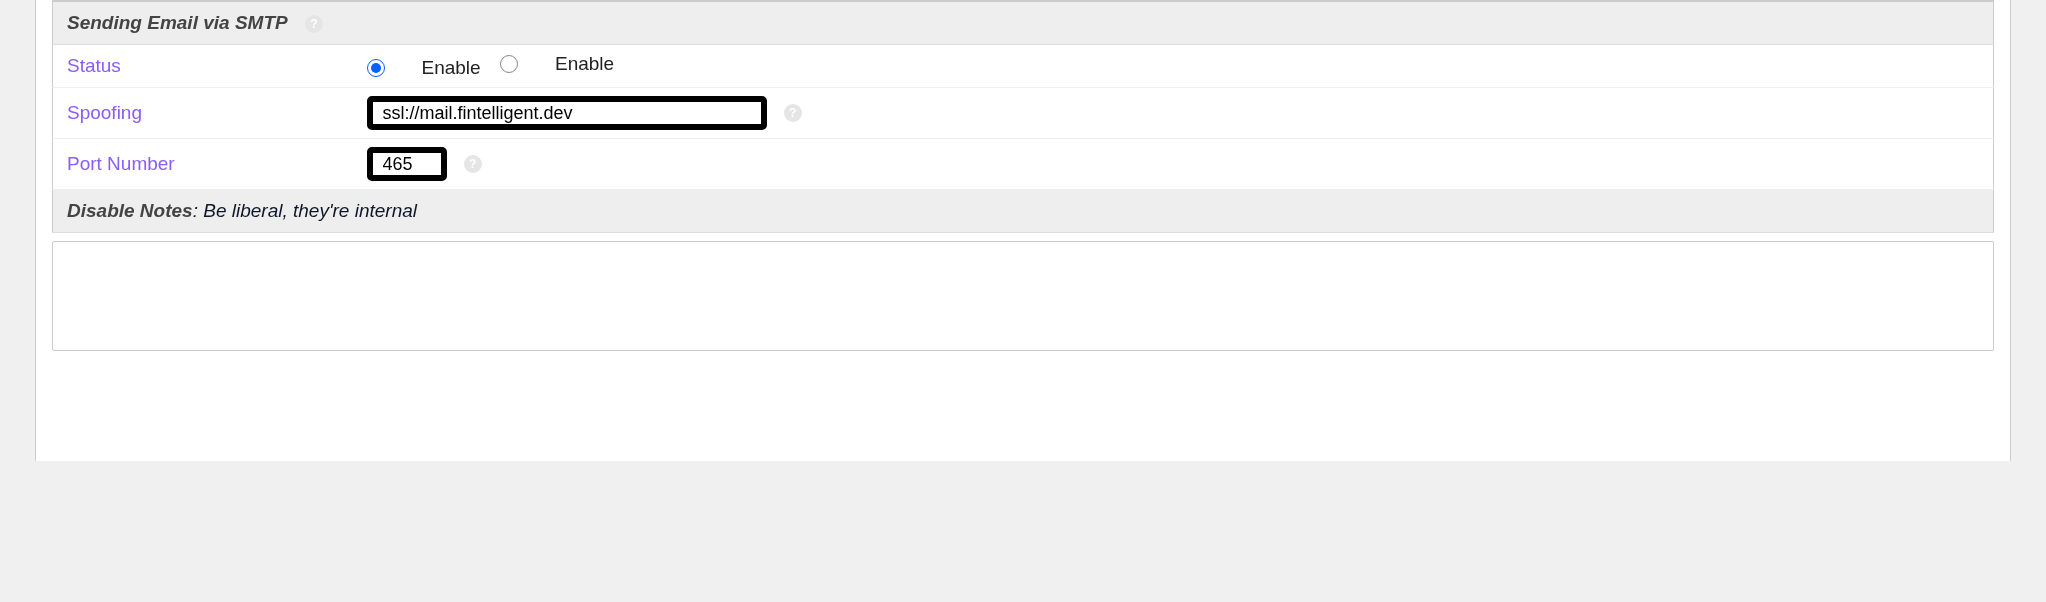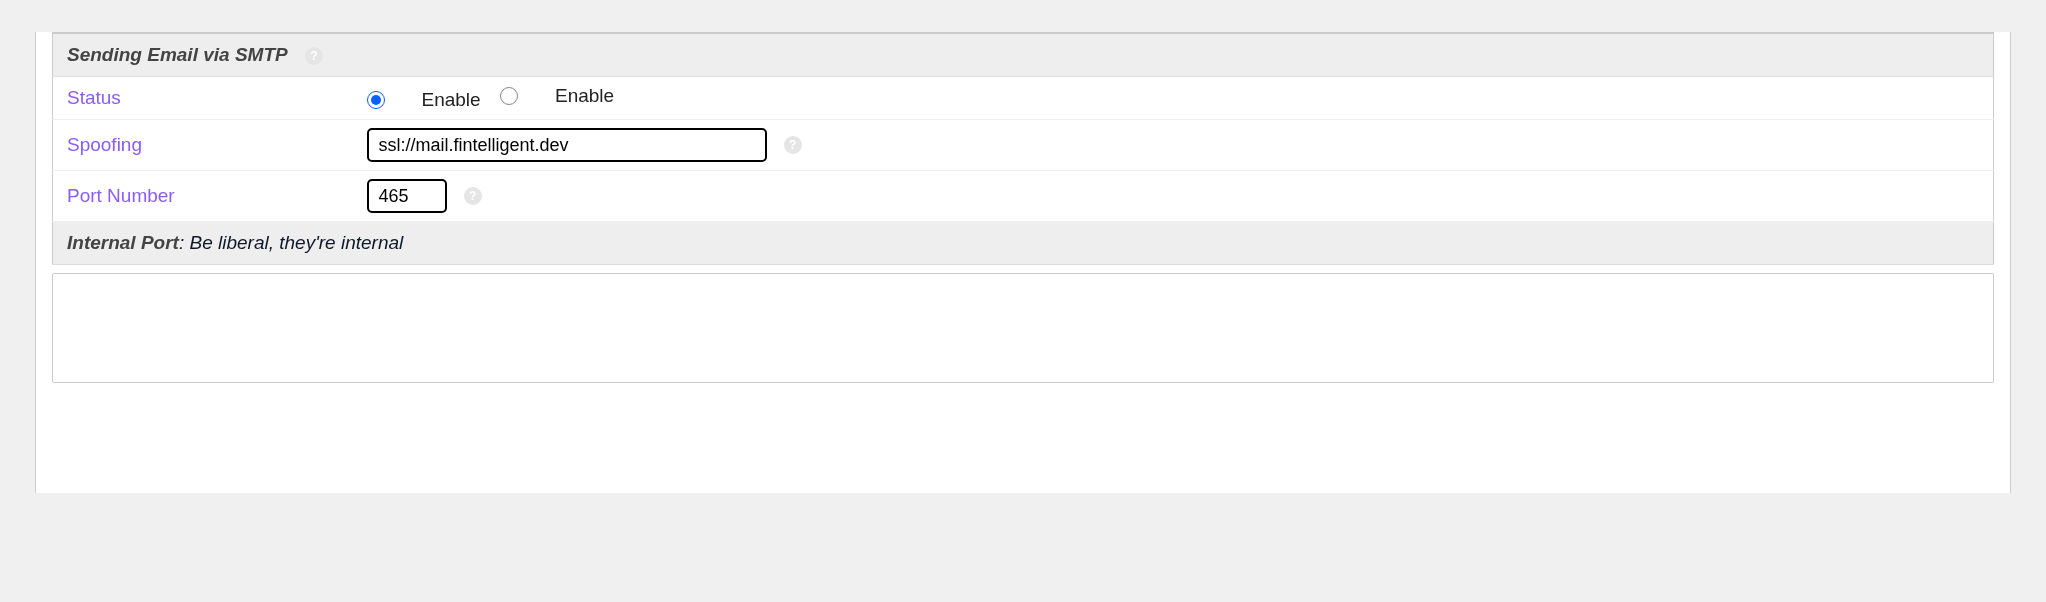--- a/index.html
+++ b/index.html
@@ -4,21 +4,21 @@
 <style>
   * { box-sizing: border-box; }
   body {
     margin: 0;
     padding: 0;
     background: #f0f0f0;
     font-family: "Helvetica Neue", Helvetica, Arial, sans-serif;
     font-size: 19px;
     color: #222;
   }
-  .outer-bg { background: #f0f0f0; padding: 0 35px; margin-top: 32px; }
+  .outer-bg { background: #f0f0f0; padding: 0 35px; }
   .panel {
     background: #fff;
     border-left: 1px solid #ccc;
     border-right: 1px solid #ccc;
     padding: 0 16px;
     min-height: 461px;
   }
 
   table.form-tbl {
     width: 100%;
@@ -78,21 +78,21 @@
     width: 18px; height: 18px;
     border: 1.5px solid #888;
     border-radius: 4px;
     margin-right: 8px;
     background: #fff;
   }
 
   input.text-input {
     font-size: 18px;
     padding: 4px 10px;
-    border: 2px solid #000000;
+    border: 6px solid #000000;
     border-radius: 5px;
     height: 34px;
   }
   .hostname-input { width: 400px; }
   .port-input { width: 80px; }
 
   .help-icon {
     display: inline-flex;
     width: 18px; height: 18px;
     border-radius: 50%;
@@ -162,21 +162,21 @@
             <span class="help-icon">?</span>
           </td>
         </tr>
 
 
 
       </tbody>
       <thead>
         <tr>
           <th class="section-header" colspan="2">
-            <em class="title">Internal Port</em><span class="hint">: Be liberal, they're internal</span>
+            <em class="title">Disable Notes</em><span class="hint">: Be liberal, they're internal</span>
           </th>
         </tr>
       </thead>
     </table>
 
     <div class="notes-area"></div>
 
   </div>
 </div>
 

